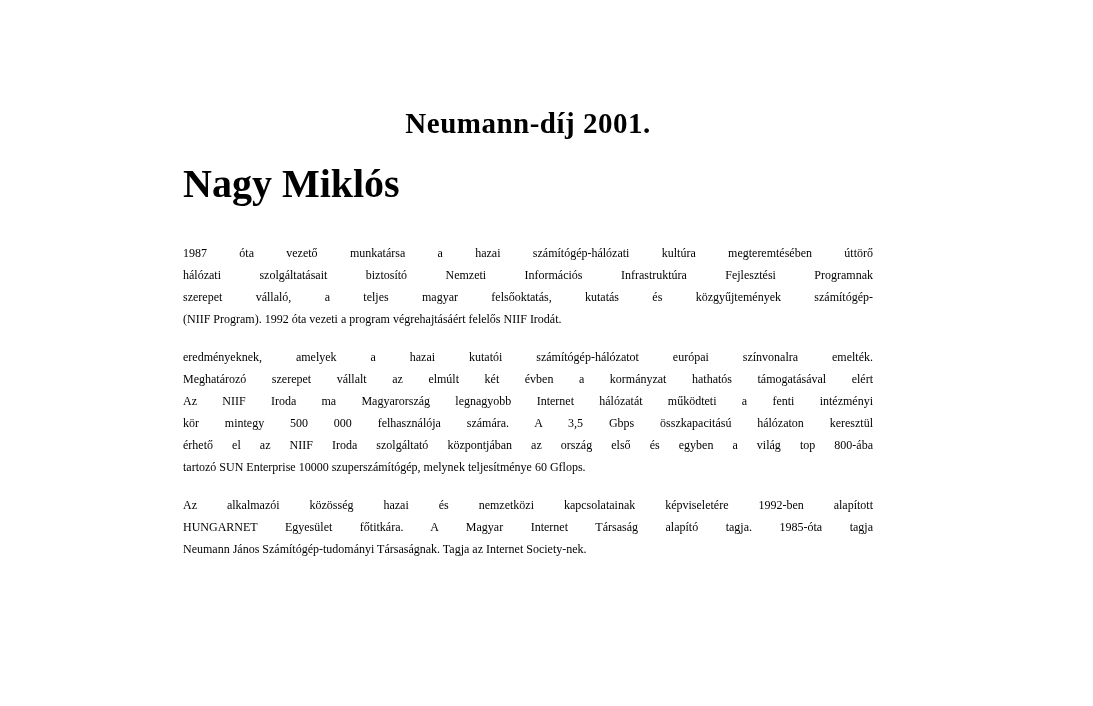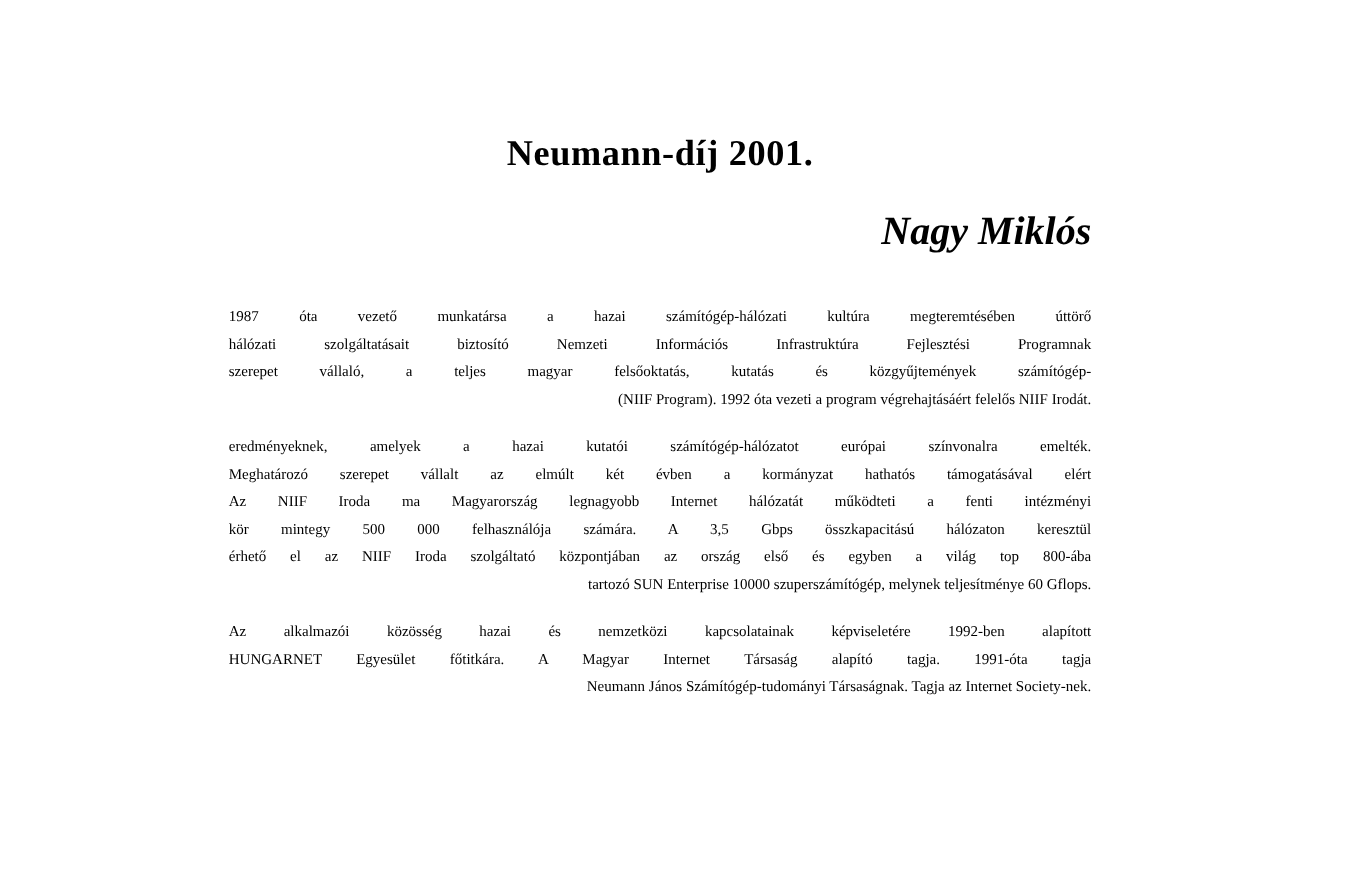--- a/index.html
+++ b/index.html
@@ -33,44 +33,43 @@
   .doc-title {
     margin: 0;
     font-size: 29px;
     font-weight: bold;
     line-height: 34px;
     text-align: center;
     letter-spacing: 0.5px;
   }
   .doc-subtitle {
     margin: 22px 0 0 0;
-    font-size: 32px;
+    font-size: 40px;
     font-weight: bold;
     line-height: 44px;
-    text-align: right;
-    font-style: italic;
+    text-align: left;
   }
   .body-text {
     margin-top: 36px;
     font-size: 12px;
     line-height: 22px;
   }
   .paragraph {
     margin: 0 0 16px 0;
   }
   .paragraph:last-child {
     margin-bottom: 0;
   }
   .jline {
     text-align: justify;
     text-align-last: justify;
     white-space: nowrap;
   }
   .lline {
-    text-align: right;
+    text-align: left;
     white-space: nowrap;
   }
 </style>
 </head>
 <body>
 
 <div class="page">
   <div class="content">
 
     <h1 class="doc-title">Neumann-díj 2001.</h1>
@@ -90,19 +89,19 @@
         <div class="jline">eredményeknek, amelyek a hazai kutatói számítógép-hálózatot európai színvonalra emelték.</div>
         <div class="jline">Meghatározó szerepet vállalt az elmúlt két évben a kormányzat hathatós támogatásával elért</div>
         <div class="jline">Az NIIF Iroda ma Magyarország legnagyobb Internet hálózatát működteti a fenti intézményi</div>
         <div class="jline">kör mintegy 500 000 felhasználója számára. A 3,5 Gbps összkapacitású hálózaton keresztül</div>
         <div class="jline">érhető el az NIIF Iroda szolgáltató központjában az ország első és egyben a világ top 800-ába</div>
         <div class="lline">tartozó SUN Enterprise 10000 szuperszámítógép, melynek teljesítménye 60 Gflops.</div>
       </div>
 
       <div class="paragraph">
         <div class="jline">Az alkalmazói közösség hazai és nemzetközi kapcsolatainak képviseletére 1992-ben alapított</div>
-        <div class="jline">HUNGARNET Egyesület főtitkára. A Magyar Internet Társaság alapító tagja. 1991-óta tagja</div>
+        <div class="jline">HUNGARNET Egyesület főtitkára. A Magyar Internet Társaság alapító tagja. 1985-óta tagja</div>
         <div class="lline">Neumann János Számítógép-tudományi Társaságnak. Tagja az Internet Society-nek.</div>
       </div>
 
     </div>
   </div>
 </div>
 
 </body></html>

